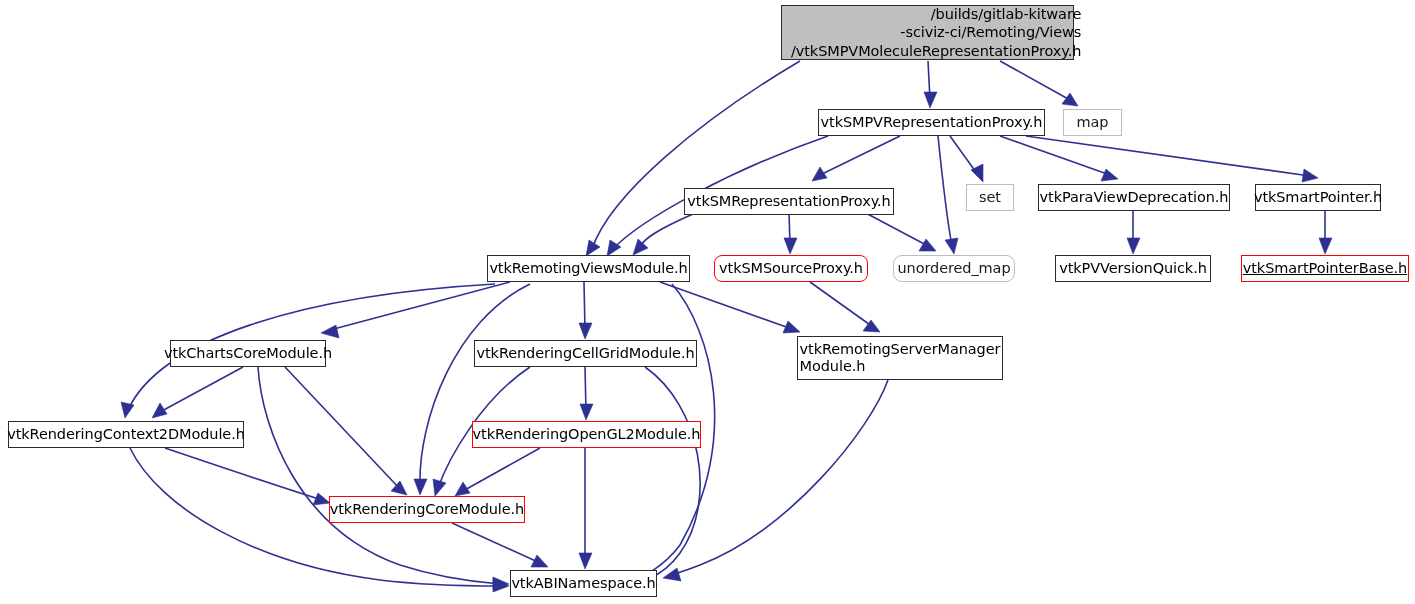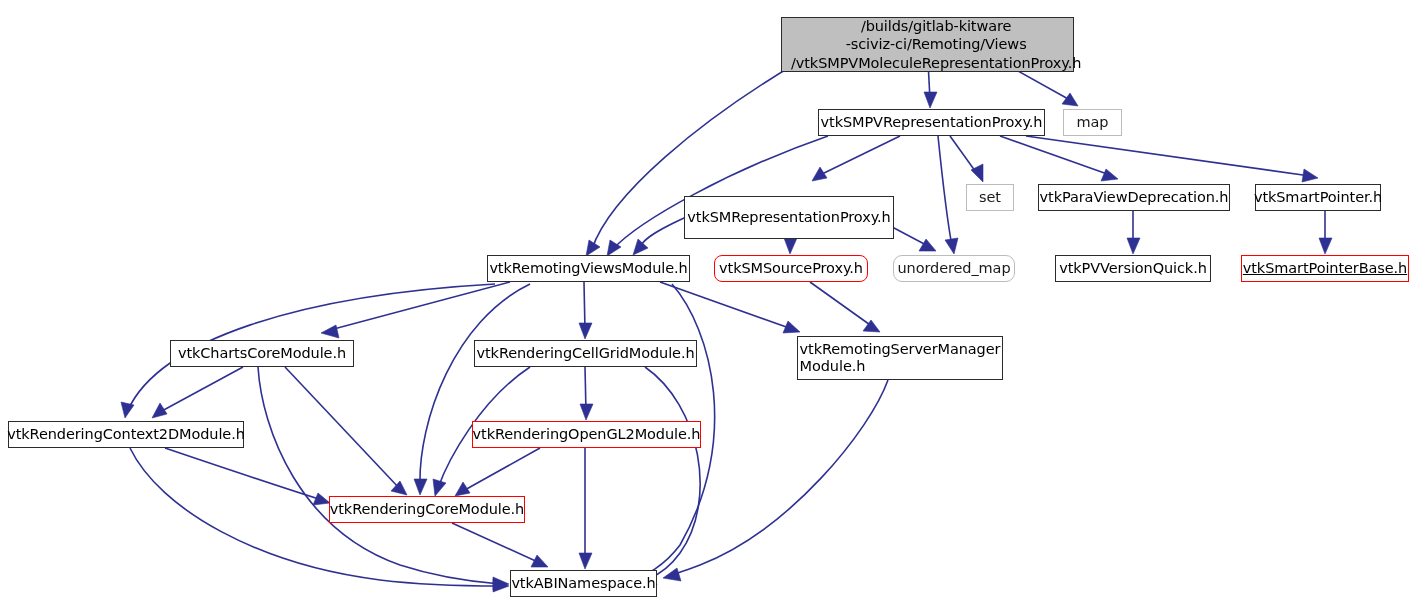--- a/index.html
+++ b/index.html
@@ -44,24 +44,23 @@
     background: #ffffff;
     border: 1px solid #2b2b2b;
     font-size: 14.5px;
     color: #000000;
     letter-spacing: -0.1px;
   }
   .node-box.root {
     background: #bfbfbf;
     border: 1px solid #2b2b2b;
     justify-content: flex-start;
-    text-align: center;
+    text-align: right;
     padding-left: 9px;
     line-height: 1.28;
-    margin-top: 12px;
   }
   .node-box.red {
     border: 1.6px solid #ff0000;
   }
   .node-box.sys {
     border: 1px solid #bcbcbc;
     color: #1a1a1a;
   }
 </style>
 </head>
@@ -236,30 +235,30 @@
       <polygon class="edge-arrow" points="548,567 531,567 537,555"></polygon>
     </g>
   </svg>
 
   <div class="nodes-layer">
       <div class="node-box root" style="left: 781px; top: 5px; width: 293px; height: 55px;">/builds/gitlab-kitware
 -sciviz-ci/Remoting/Views
 /vtkSMPVMoleculeRepresentationProxy.h</div>
       <div class="node-box" style="left: 818px; top: 109px; width: 227px; height: 27px;">vtkSMPVRepresentationProxy.h</div>
       <div class="node-box sys" style="left: 1063px; top: 109px; width: 59px; height: 27px;">map</div>
-      <div class="node-box" style="left: 684px; top: 196px; width: 210px; height: 43px;">vtkSMRepresentationProxy.h</div>
+      <div class="node-box" style="left: 684px; top: 188px; width: 210px; height: 27px;">vtkSMRepresentationProxy.h</div>
       <div class="node-box sys" style="left: 966px; top: 184px; width: 48px; height: 27px;">set</div>
       <div class="node-box" style="left: 1038px; top: 184px; width: 192px; height: 27px;">vtkParaViewDeprecation.h</div>
       <div class="node-box" style="left: 1255px; top: 184px; width: 126px; height: 27px;">vtkSmartPointer.h</div>
       <div class="node-box" style="left: 487px; top: 255px; width: 203px; height: 27px;">vtkRemotingViewsModule.h</div>
       <div class="node-box red" style="left: 714px; top: 255px; width: 154px; height: 27px; border-radius: 8px;">vtkSMSourceProxy.h</div>
       <div class="node-box sys" style="left: 893px; top: 255px; width: 122px; height: 27px; border-radius: 9px;">unordered_map</div>
       <div class="node-box" style="left: 1055px; top: 255px; width: 156px; height: 27px;">vtkPVVersionQuick.h</div>
       <div class="node-box red" style="left: 1241px; top: 255px; width: 168px; height: 27px; text-decoration: underline;">vtkSmartPointerBase.h</div>
-      <div class="node-box" style="left: 170px; top: 340px; width: 184px; height: 27px;">vtkChartsCoreModule.h</div>
+      <div class="node-box" style="left: 170px; top: 340px; width: 156px; height: 27px;">vtkChartsCoreModule.h</div>
       <div class="node-box" style="left: 474px; top: 340px; width: 223px; height: 27px;">vtkRenderingCellGridModule.h</div>
       <div class="node-box" style="left: 797px; top: 336px; width: 206px; height: 44px;">vtkRemotingServerManager
 Module.h</div>
       <div class="node-box" style="left: 8px; top: 421px; width: 236px; height: 27px;">vtkRenderingContext2DModule.h</div>
       <div class="node-box red" style="left: 472px; top: 421px; width: 229px; height: 27px;">vtkRenderingOpenGL2Module.h</div>
       <div class="node-box red" style="left: 329px; top: 496px; width: 196px; height: 27px;">vtkRenderingCoreModule.h</div>
       <div class="node-box" style="left: 510px; top: 570px; width: 147px; height: 27px;">vtkABINamespace.h</div>
     </div>
 
 </div>

